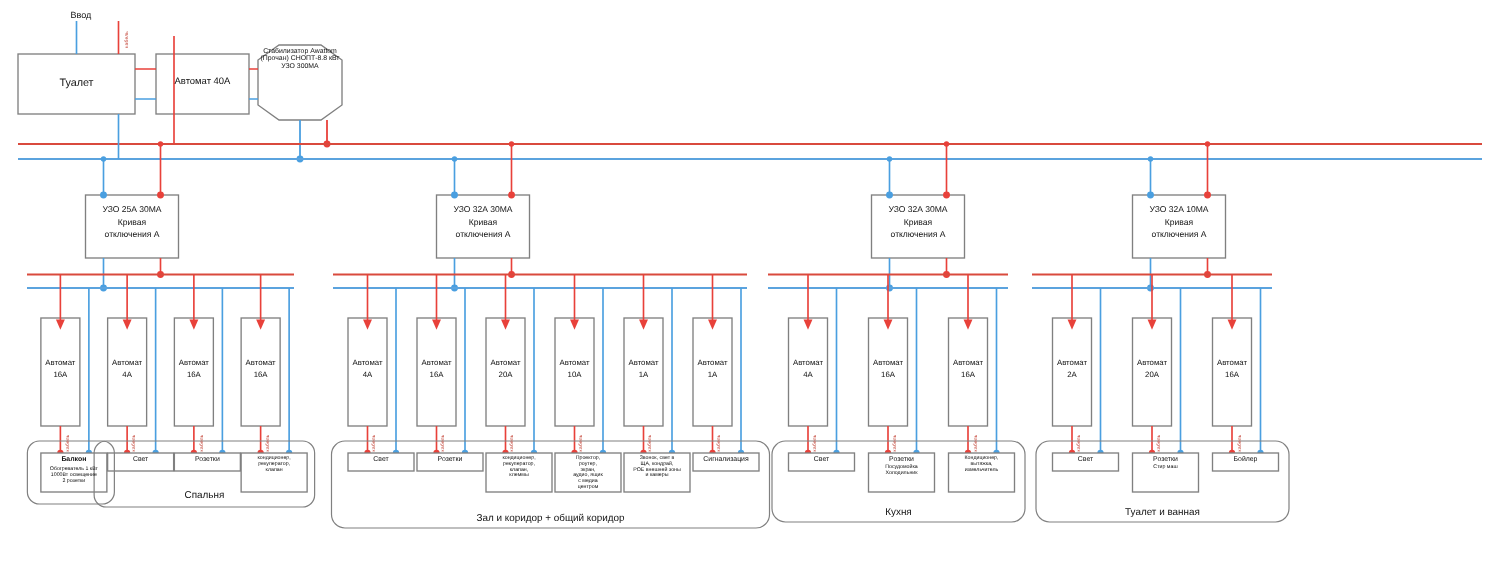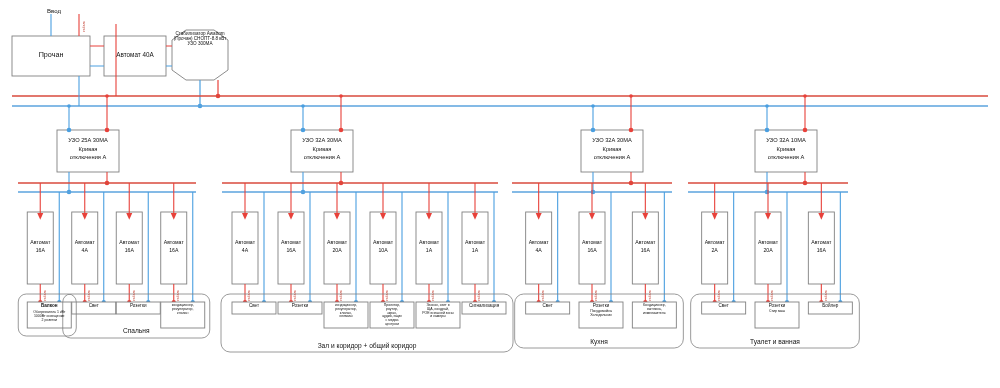--- a/index.html
+++ b/index.html
@@ -350,19 +350,19 @@
       <div class="lbl brk-title" style="left: 749px; top: 240px; width: 38px;">Автомат</div>
       <div class="lbl brk-title" style="left: 749px; top: 248px; width: 38px;">20А</div>
       <div class="vert-lbl" style="left: 770.4px; top: 301px;">кабель</div>
       <div class="lbl load-title" style="left: 755px; top: 304px; width: 44px;">Розетки</div>
       <div class="lbl load-tiny" style="left: 755px; top: 310px; width: 44px;">Стир маш</div>
       <div class="lbl brk-title" style="left: 802.333px; top: 240px; width: 38px;">Автомат</div>
       <div class="lbl brk-title" style="left: 802.333px; top: 248px; width: 38px;">16А</div>
       <div class="vert-lbl" style="left: 823.733px; top: 301px;">кабель</div>
       <div class="lbl load-title" style="left: 808.333px; top: 304px; width: 44px;">Бойлер</div>
       <div class="lbl group-title" style="left: 690.667px; top: 338px; width: 168.667px;">Туалет и ванная</div>
-      <div class="lbl meter-title" style="left: 12px; top: 51px; width: 78px;">Прочан</div>
+      <div class="lbl meter-title" style="left: 12px; top: 51px; width: 78px;">Туалет</div>
       <div class="lbl box-title" style="left: 104px; top: 52px; width: 62px;">Автомат 40А</div>
       <div class="lbl load-title" style="left: 172px; top: 32px; width: 56px;">Стабилизатор Awattom (Прочан) СНОПТ-8.8 кВт УЗО 300МА</div>
       <div class="lbl node-title" style="left: 28px; top: 8px; width: 52px;">Ввод</div>
       <div class="vert-lbl" style="left: 81.5px; top: 32px;">кабель</div>
     </div>
 </div>
 
 </body></html>

